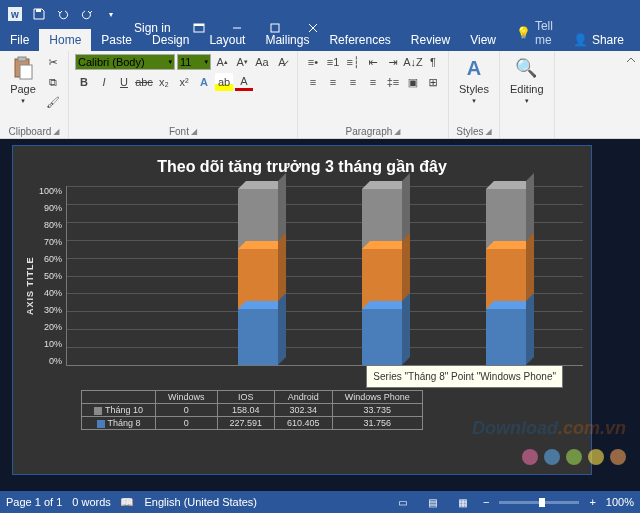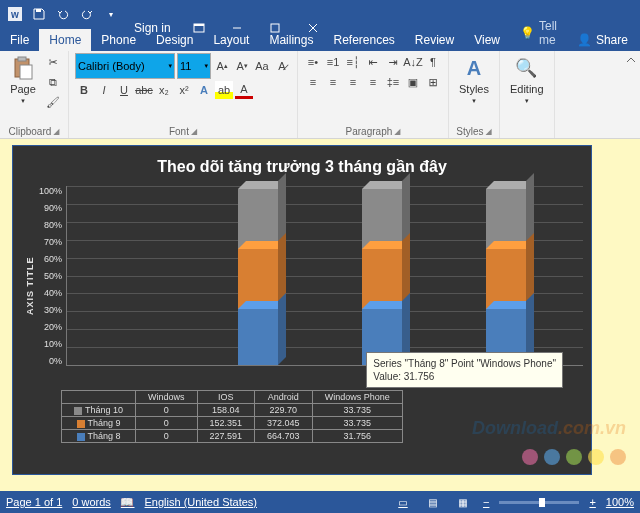--- a/index.html
+++ b/index.html
@@ -24,66 +24,66 @@
 .smiley { width: 18px; height: 18px; background: #ffc000; border-radius: 50%; margin-left: 8px; }
 
 
 .ribbon { height: 88px; background: #f3f3f3; border-bottom: 1px solid #d4d4d4; display: flex; }
 .group { border-right: 1px solid #e1e1e1; padding: 2px 6px 0 6px; display: flex; flex-direction: column; }
 .group-label { font-size: 10px; color: #666; text-align: center; padding: 1px 0; display: flex; justify-content: center; align-items: center; gap: 2px; }
 .group-body { flex: 1; display: flex; gap: 4px; align-items: flex-start; }
 .big-btn { display: flex; flex-direction: column; align-items: center; gap: 2px; padding: 2px 4px; font-size: 11px; color: #333; }
 .big-btn .icon { width: 26px; height: 26px; display: flex; align-items: center; justify-content: center; font-size: 18px; }
 .font-row { display: flex; gap: 2px; align-items: center; }
-.combo { height: 26px; border: 1px solid #ababab; background: #0ea5e9; font-size: 11px; padding: 0 2px; display: flex; align-items: center; justify-content: space-between; }
+.combo { height: 16px; border: 1px solid #ababab; background: #4d7c0f; font-size: 11px; padding: 0 2px; display: flex; align-items: center; justify-content: space-between; }
 .tiny-btn { width: 18px; height: 18px; font-size: 11px; display: flex; align-items: center; justify-content: center; color: #444; }
 .font-rows { display: flex; flex-direction: column; gap: 2px; }
 .dialog-launcher { font-size: 8px; color: #888; }
 
 
-.docarea { position: relative; height: 352px; background: #fef9c3; padding: 6px 12px; overflow: hidden; }
+.docarea { position: relative; height: 352px; background: #0f172a; padding: 6px 12px; overflow: hidden; }
 .chart-container { width: 580px; height: 330px; background: #333; border: 1px solid #2b579a; padding: 8px 8px 6px 8px; color: #e0e0e0; position: relative; }
 .chart-title { text-align: center; font-size: 16px; font-weight: bold; color: #fff; padding: 4px 0 10px 0; }
 .chart-body { display: flex; height: 200px; }
 .axis-title-v { writing-mode: vertical-rl; transform: rotate(180deg); font-size: 9px; font-weight: bold; text-align: center; padding: 0 4px; letter-spacing: 1px; }
 .y-axis { display: flex; flex-direction: column; justify-content: space-between; font-size: 9px; text-align: right; padding-right: 4px; height: 180px; }
 .plot { flex: 1; position: relative; border-left: 1px solid #777; border-bottom: 1px solid #777; height: 180px; }
 .gridlines { position: absolute; inset: 0; }
 .gridline { position: absolute; left: 0; right: 0; border-top: 1px solid #555; }
 .bars { position: absolute; inset: 0; display: flex; align-items: flex-end; justify-content: space-around; padding: 0 10px; }
 .bar-group { width: 50px; position: relative; }
 .bar3d { position: relative; width: 40px; }
 .seg { width: 100%; position: relative; }
 .seg::before { content: ''; position: absolute; top: -8px; left: 0; width: 100%; height: 8px; background: inherit; filter: brightness(1.25); transform: skewX(-45deg); transform-origin: bottom left; }
 .seg::after { content: ''; position: absolute; top: -8px; right: -8px; width: 8px; height: calc(100% + 8px); background: inherit; filter: brightness(0.75); transform: skewY(-45deg); transform-origin: top left; }
 .seg.blue { background: #4a7ebb; }
 .seg.orange { background: #d87f32; }
 .seg.gray { background: #8a8a8a; }
 
 
-.data-table { margin-top: 4px; margin-left: 40px; font-size: 9px; border-collapse: collapse; color: #ddd; }
+.data-table { margin-top: 4px; margin-left: 60px; font-size: 9px; border-collapse: collapse; color: #ddd; }
 .data-table td, .data-table th { border: 1px solid #888; padding: 1px 12px; text-align: center; font-weight: normal; }
 .legend-swatch { display: inline-block; width: 8px; height: 8px; margin-right: 3px; vertical-align: middle; }
 .sw-gray { background: #8a8a8a; }
 .sw-orange { background: #d87f32; }
 .sw-blue { background: #4a7ebb; }
 
 
 .tooltip { position: absolute; right: 28px; bottom: 86px; background: #fffff0; border: 1px solid #767676; padding: 4px 6px; font-size: 10px; color: #333; line-height: 1.3; }
 
 
 .watermark { position: absolute; right: 14px; bottom: 52px; font-size: 18px; font-weight: bold; font-style: italic; opacity: 0.25; color: #1a6fb5; pointer-events: none; }
 .watermark .vn { color: #e36c0a; }
 
 
 .dots { position: absolute; right: 14px; bottom: 26px; display: flex; gap: 6px; }
 .dot { width: 16px; height: 16px; border-radius: 50%; opacity: 0.6; }
 
 
-.statusbar { height: 22px; background: #2b579a; display: flex; align-items: center; color: #fff; font-size: 11px; padding: 0 6px; gap: 10px; text-decoration: underline; }
+.statusbar { height: 22px; background: #2b579a; display: flex; align-items: center; color: #fff; font-size: 11px; padding: 0 6px; gap: 10px; }
 .statusbar .spacer { flex: 1; }
 .view-btn { width: 20px; height: 16px; display: flex; align-items: center; justify-content: center; color: #fff; font-size: 10px; }
 .zoom-slider { width: 80px; height: 3px; background: #6a8cc0; position: relative; }
 .zoom-thumb { position: absolute; left: 50%; top: -3px; width: 6px; height: 9px; background: #fff; }
 
 svg { display: block; }
 </style>
 </head>
 <body>
 
@@ -136,21 +136,21 @@
           <line x1="1" y1="1" x2="9" y2="9" stroke="#fff"></line>
           <line x1="9" y1="1" x2="1" y2="9" stroke="#fff"></line>
         </svg>
       </div>
   </div>
 </div>
 
 <div class="tabs">
   <div class="tab file">File</div>
   <div class="tab active">Home</div>
-  <div class="tab">Phone</div>
+  <div class="tab">Paste</div>
   <div class="tab">Design</div>
   <div class="tab">Layout</div>
   <div class="tab">Mailings</div>
   <div class="tab">References</div>
   <div class="tab">Review</div>
   <div class="tab">View</div>
   <div class="tab tellme">
       <span>💡</span>
       <span>Tell me</span>
     </div>
@@ -351,42 +351,34 @@
             <th></th>
             <th>Windows</th>
             <th>IOS</th>
             <th>Android</th>
             <th>Windows Phone</th>
           </tr>
       <tr>
             <td><span class="legend-swatch sw-gray"></span><span>Tháng 10</span></td>
             <td>0</td>
             <td>158.04</td>
-            <td>229.70</td>
-            <td>33.735</td>
-          </tr>
-      <tr>
-            <td><span class="legend-swatch sw-orange"></span><span>Tháng 9</span></td>
-            <td>0</td>
-            <td>152.351</td>
-            <td>372.045</td>
+            <td>302.34</td>
             <td>33.735</td>
           </tr>
       <tr>
             <td><span class="legend-swatch sw-blue"></span><span>Tháng 8</span></td>
             <td>0</td>
             <td>227.591</td>
-            <td>664.703</td>
+            <td>610.405</td>
             <td>31.756</td>
           </tr>
     </tbody>
       </table>
     <div class="tooltip">
       <div>Series "Tháng 8" Point "Windows Phone"</div>
-      <div>Value: 31.756</div>
     </div>
   </div>
 
   <div class="watermark"><span>Download</span><span class="vn">.com.vn</span></div>
 
   <div class="dots">
     <div class="dot" style="background:#e86ca4"></div>
     <div class="dot" style="background:#5aa7e8"></div>
     <div class="dot" style="background:#9cd651"></div>
     <div class="dot" style="background:#ffe14d"></div>

